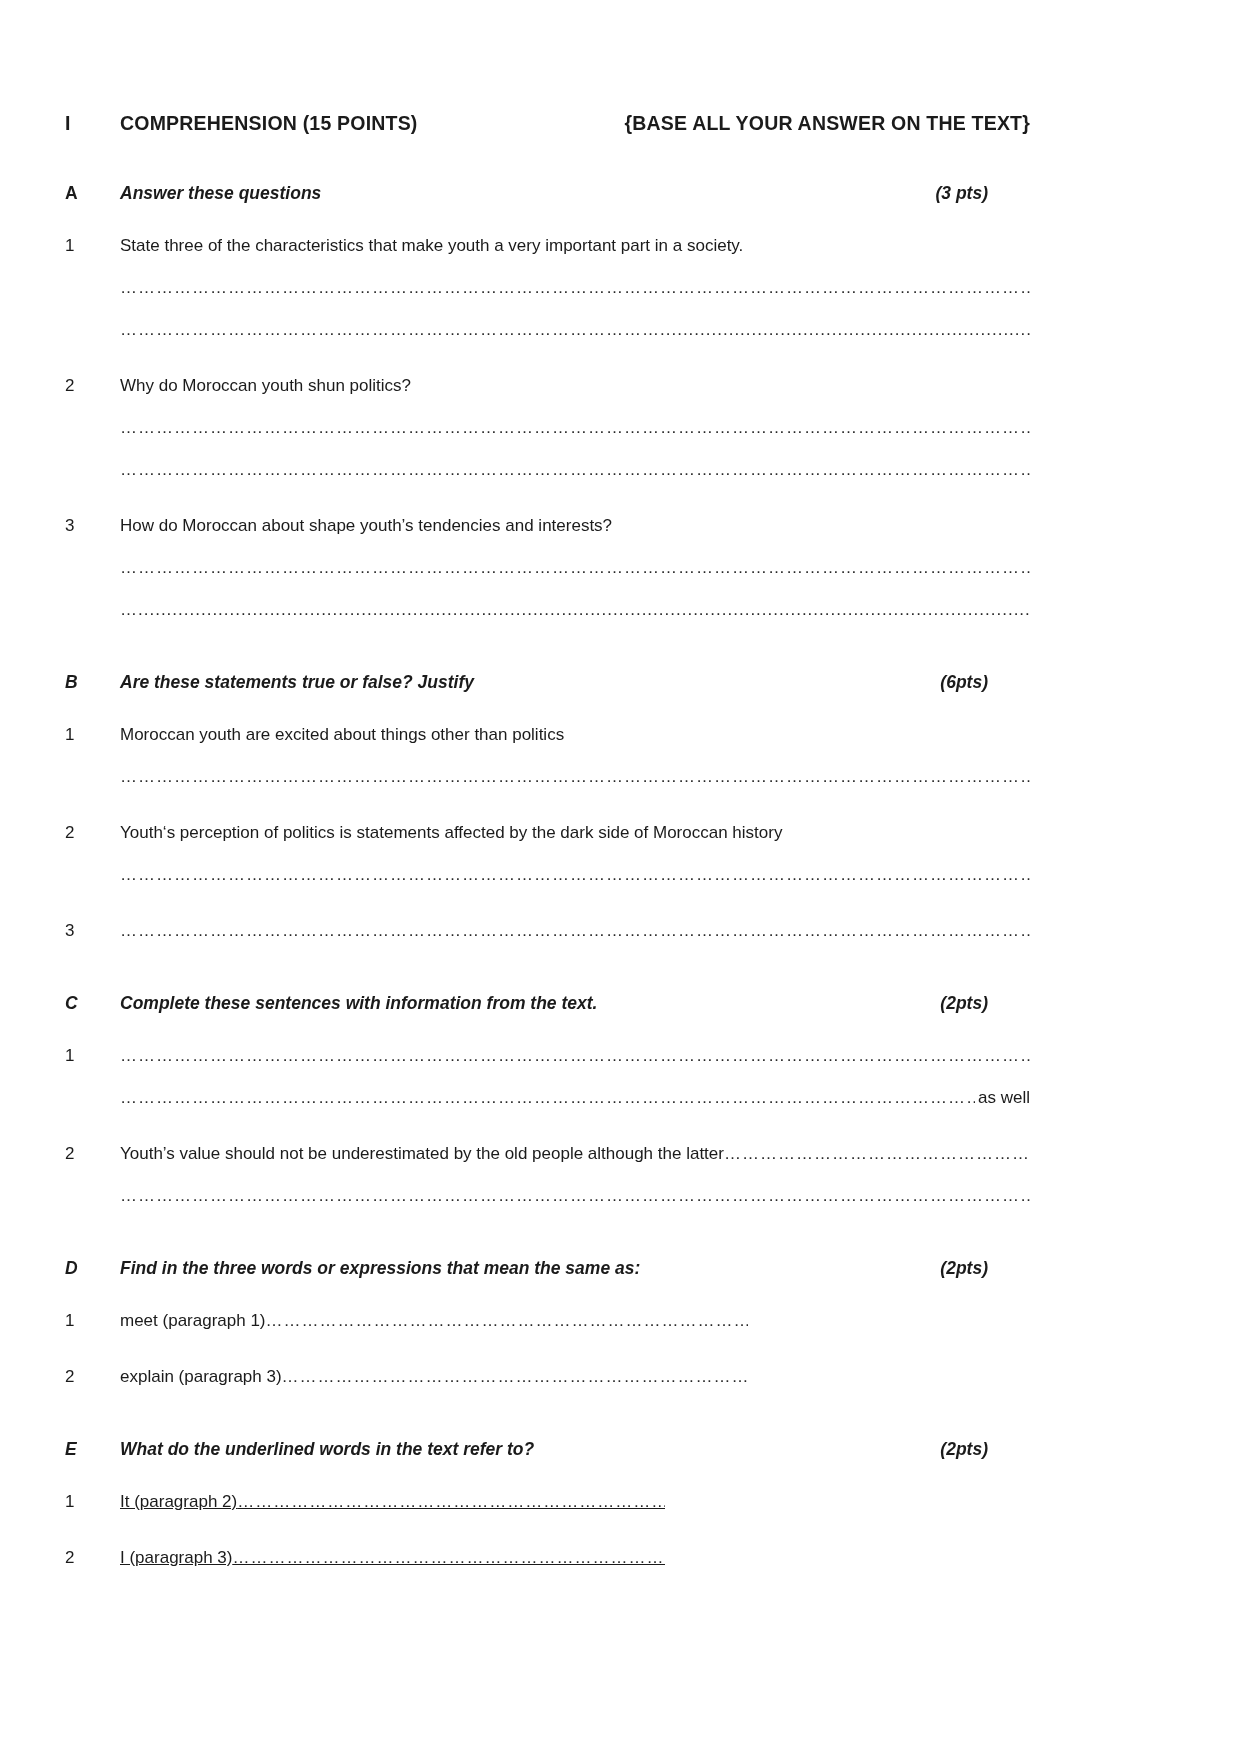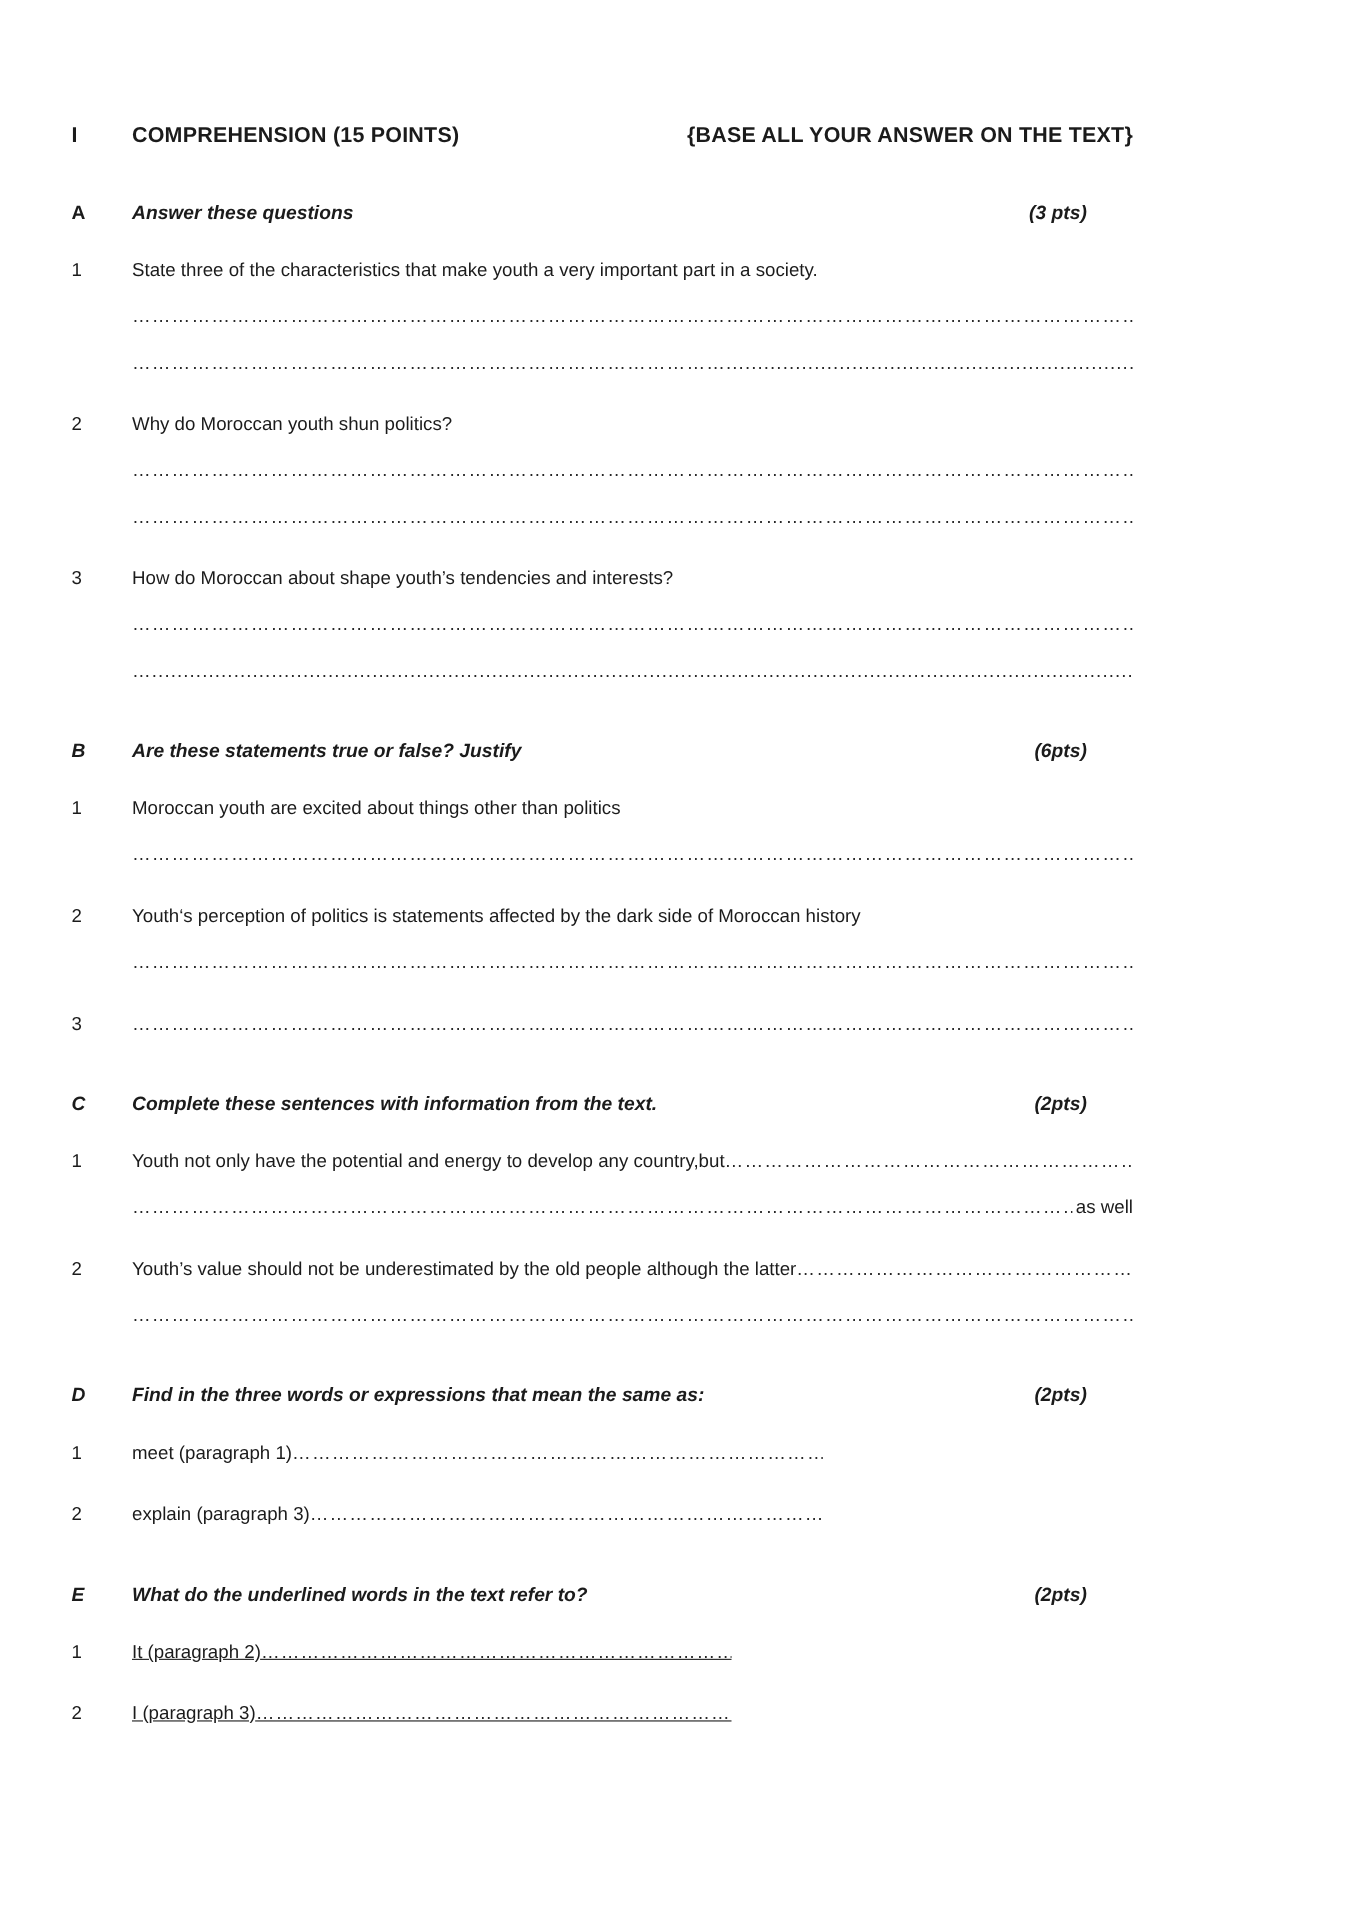--- a/index.html
+++ b/index.html
@@ -158,21 +158,20 @@
       <section class="section" data-name="section-c">
         <div class="sec-head" data-name="section-header">
           <span class="sec-letter" data-name="section-letter">C</span>
           <span class="sec-title" data-name="section-title">Complete these sentences with information from the text.</span>
           <span class="sec-points" data-name="section-points">(2pts)</span>
         </div>
         <div class="item" data-name="question-item">
           <span class="inum" data-name="item-number">1</span>
           <div class="icontent" data-name="item-content">
             <div class="line" data-name="line">
-              <span class="ltext" data-name="item-text">Youth not only have the potential and energy to develop any country,but</span>
               <span class="dots" data-name="answer-blank">……………………………………………………………………………………………………………………………………………………………………………………………………………………………………………………………………………………</span>
             </div>
             <div class="line" data-name="line">
               <span class="dots" data-name="answer-blank">……………………………………………………………………………………………………………………………………………………………………………………………………………………………………………………………………………………</span>
               <span class="lsuffix" data-name="item-text-suffix">as well</span>
             </div>
           </div>
         </div>
         <div class="item" data-name="question-item">
           <span class="inum" data-name="item-number">2</span>

